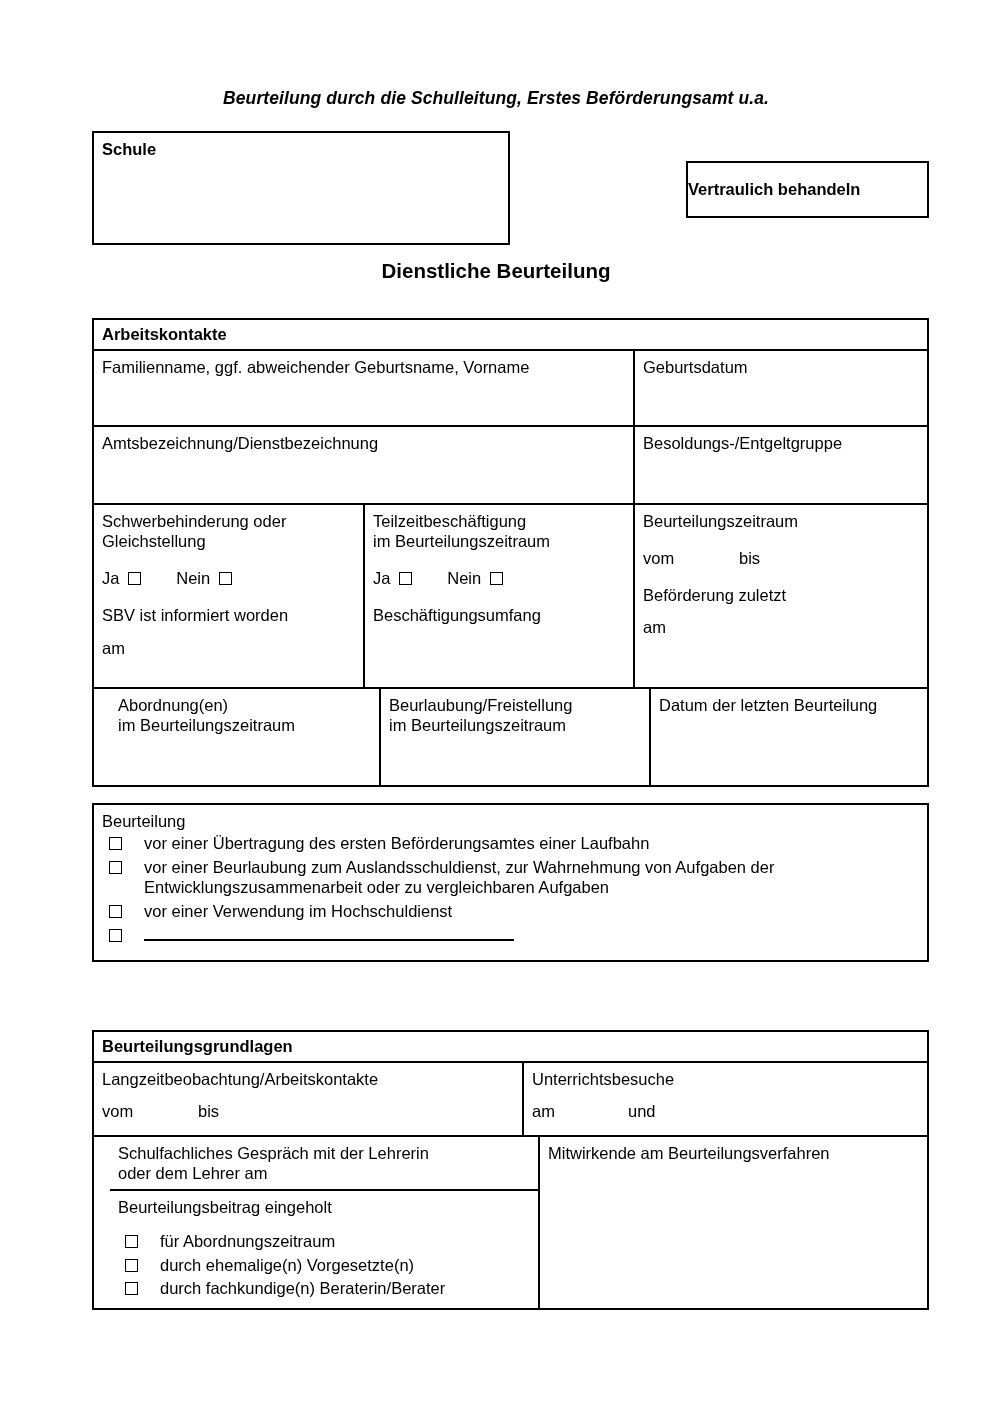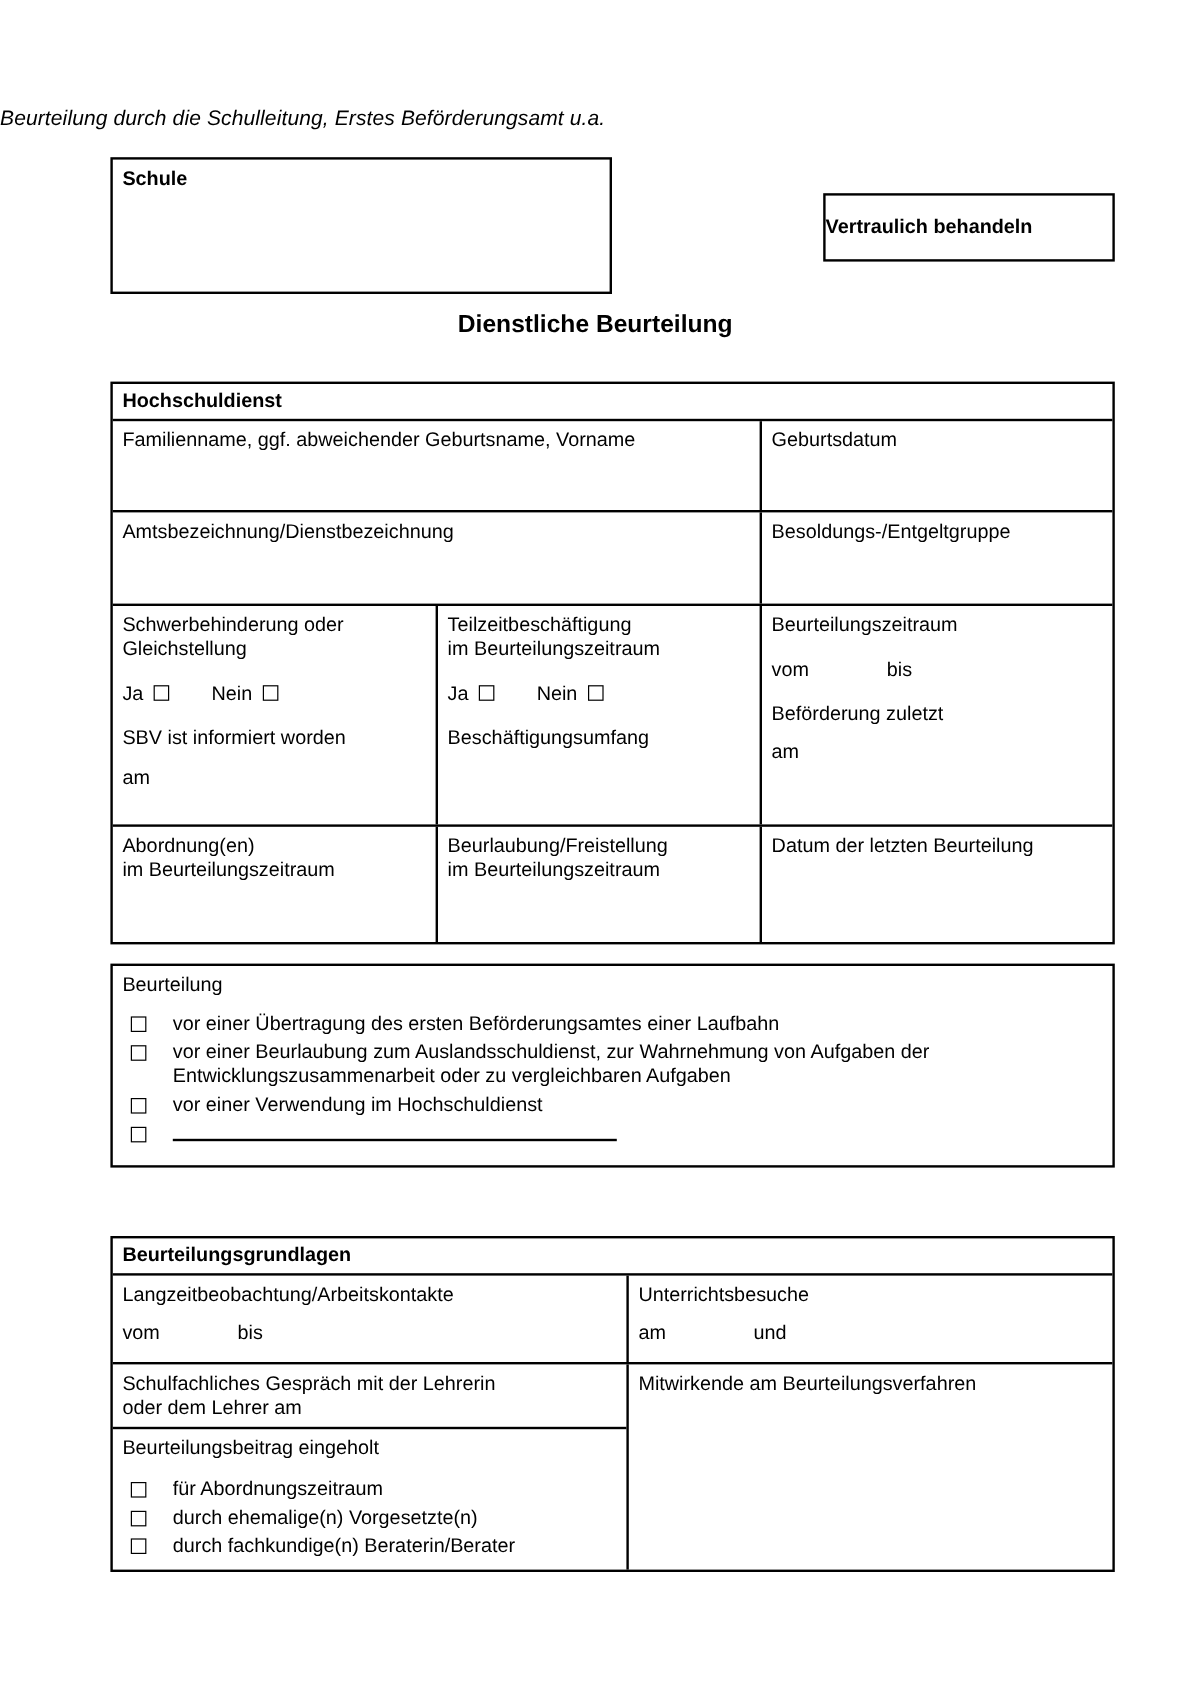--- a/index.html
+++ b/index.html
@@ -17,22 +17,23 @@
   }
   .page {
     position: relative;
     width: 992px;
     height: 1403px;
     box-sizing: border-box;
   }
 
   
   .doc-header {
+    text-align: center;
     font-style: italic;
-    font-weight: normal;
+    font-weight: bold;
     font-size: 17.5px;
     padding-top: 88px;
     letter-spacing: 0.1px;
   }
 
   
   .top-row {
     position: relative;
     height: 120px;
     margin-top: 22px;
@@ -90,20 +91,21 @@
     font-size: 16.5px;
     padding: 5px 0 5px 8px;
     border-bottom: 2.5px solid #000;
   }
   .row {
     display: flex;
     border-bottom: 2.5px solid #000;
   }
   .row.last {
     border-bottom: none;
+    margin-left: 16px;
   }
   .cell {
     box-sizing: border-box;
     padding: 6px 8px 6px 8px;
     font-size: 16.5px;
     line-height: 1.22;
     border-right: 2.5px solid #000;
   }
   .cell.lastcol {
     border-right: none;
@@ -190,21 +192,21 @@
       <div class="label">Schule</div>
     </div>
     <div class="confidential-box">
       <div class="label">Vertraulich behandeln</div>
     </div>
   </div>
 
   <div class="main-title">Dienstliche Beurteilung</div>
 
   <div class="section" style="top: 318px;">
-    <div class="sec-title">Hochschuldienst</div>
+    <div class="sec-title">Arbeitskontakte</div>
 
     <div class="row h1-row">
       <div class="cell c-left-wide">
         <span>Familienname, ggf. abweichender Geburtsname, Vorname</span>
       </div>
       <div class="cell c-right-wide lastcol">
         <span>Geburtsdatum</span>
       </div>
     </div>
 
@@ -265,21 +267,21 @@
       </div>
       <div class="cell c3c lastcol">
         <div>Datum der letzten Beurteilung</div>
       </div>
     </div>
   </div>
 
   <div class="section" style="top: 803px;">
     <div class="cell lastcol" style="border-right:none; padding: 6px 8px 12px 8px;">
       <div>Beurteilung</div>
-      <div class="cb-list" style="margin-top:10px;">
+      <div class="cb-list" style="margin-top:0;">
         <div class="cb-item">
           <span class="box"></span>
           <span class="txt">vor einer Übertragung des ersten Beförderungsamtes einer Laufbahn</span>
         </div>
         <div class="cb-item">
           <span class="box"></span>
           <span class="txt">vor einer Beurlaubung zum Auslandsschuldienst, zur Wahrnehmung von Aufgaben der Entwicklungszusammenarbeit oder zu vergleichbaren Aufgaben</span>
         </div>
         <div class="cb-item">
           <span class="box"></span>

